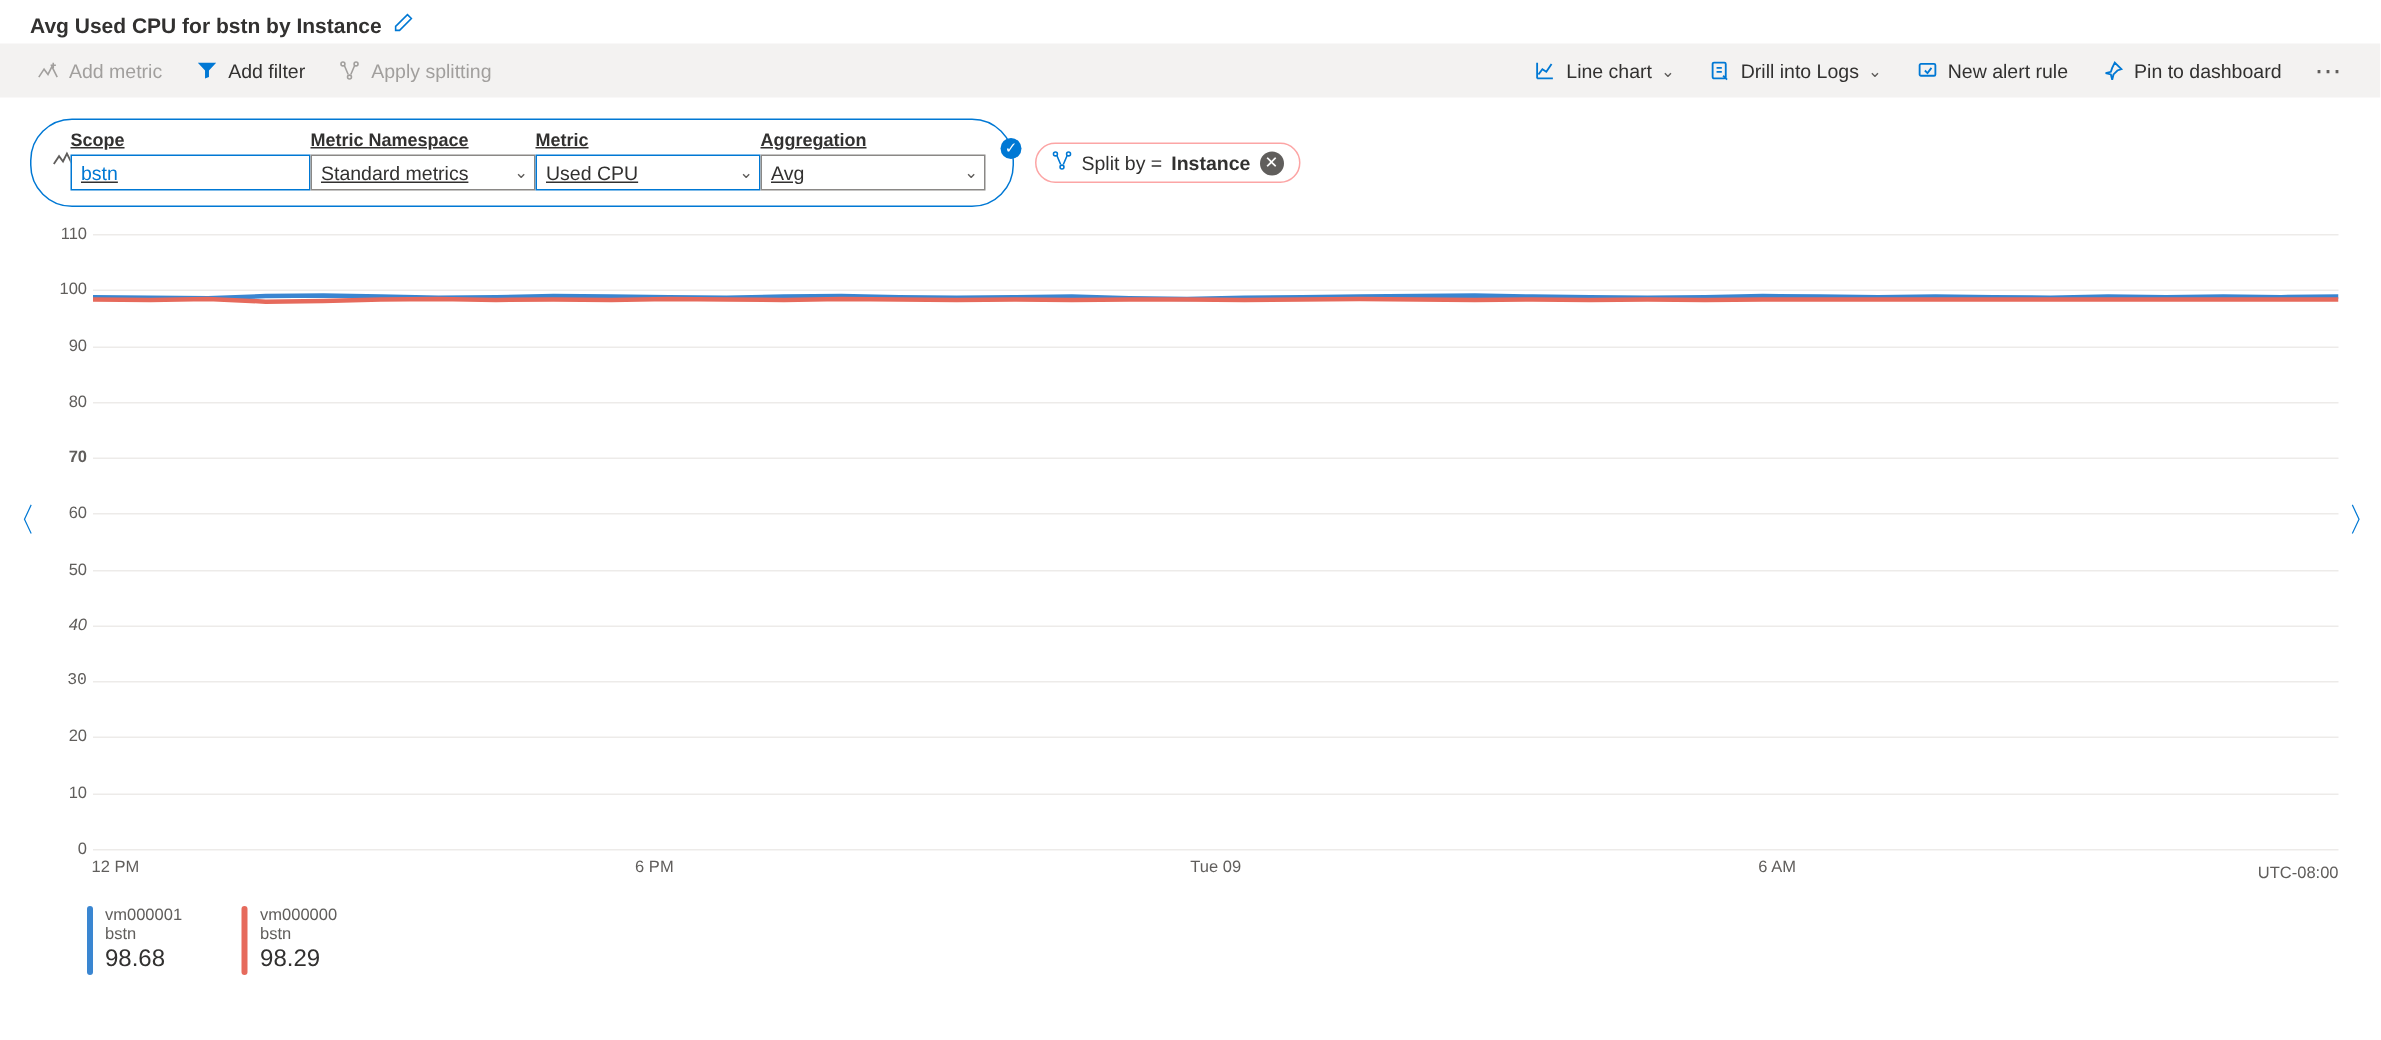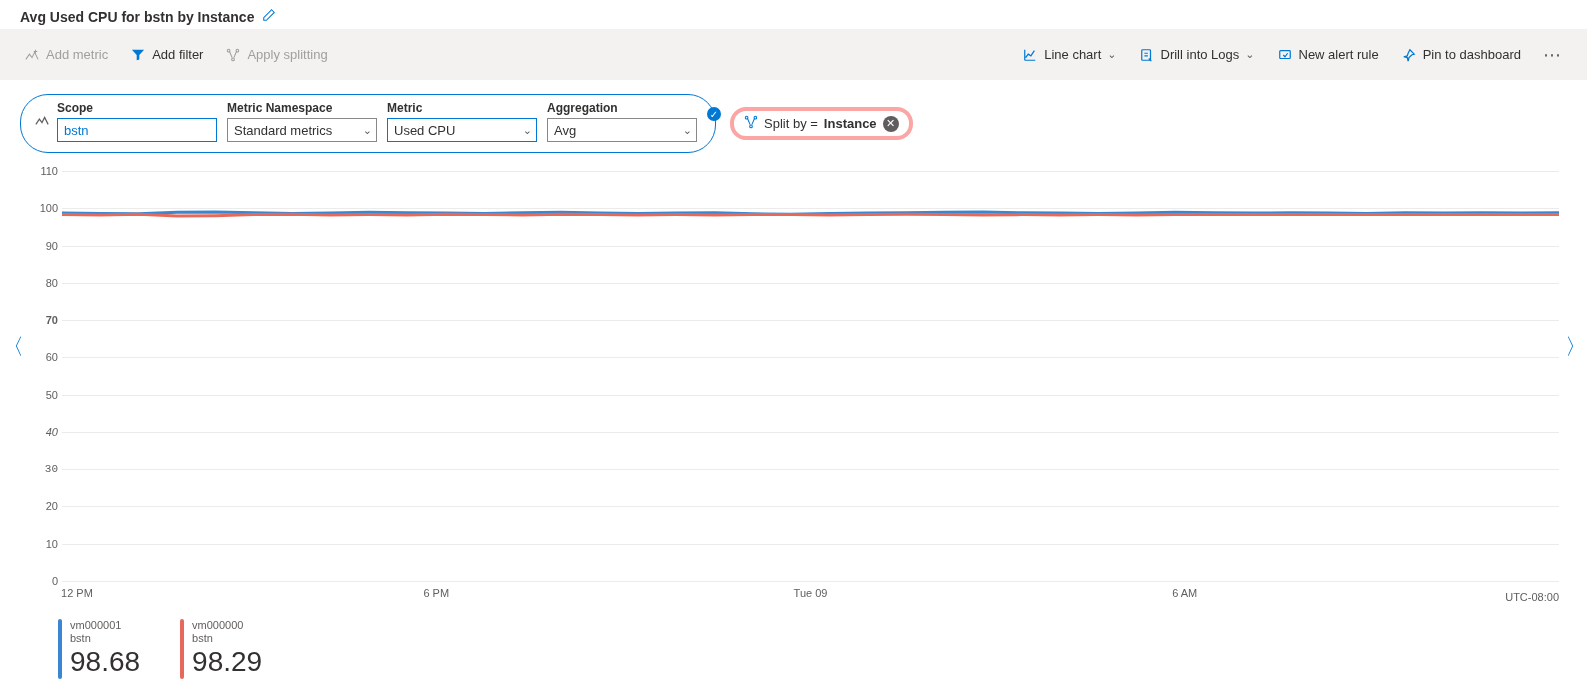--- a/index.html
+++ b/index.html
@@ -26,21 +26,21 @@
   }
   .title-row .edit-icon { color: #0078d4; cursor: pointer; }
 
   
   .toolbar {
     display: flex;
     align-items: center;
     justify-content: space-between;
     background: #f3f2f1;
     padding: 4px 20px;
-    height: 51px;
+    height: 36px;
   }
   .toolbar-group { display: flex; align-items: center; gap: 14px; }
   .tb-btn {
     display: inline-flex;
     align-items: center;
     gap: 6px;
     font-size: 13px;
     background: transparent;
     border: none;
     cursor: pointer;
@@ -56,25 +56,25 @@
   
   .selector-row {
     display: flex;
     align-items: center;
     gap: 14px;
     padding: 14px 20px 6px 20px;
   }
   .selector-group-pill {
     display: flex;
     align-items: flex-end;
-    gap: 10px;
     border: 1px solid #0078d4;
     border-radius: 28px;
     padding: 6px 18px 10px 14px;
     position: relative;
+    text-decoration: underline;
   }
   .selector-group-pill .leading-icon {
     align-self: center;
     color:#605e5c;
     margin-right:-2px;
   }
   .selector-group-pill .badge {
     position:absolute; right:-6px; top:12px;
     width:14px; height:14px; border-radius:50%;
     background:#0078d4; color:#fff; font-size:10px;
@@ -89,21 +89,21 @@
   }
   .scope-input { border:1px solid #0078d4; color:#0078d4; min-width:160px;}
   .metric-select { border:1px solid #0078d4; min-width:150px;}
   .field-select .caret {
     position:absolute; right:4px; top:50%; transform:translateY(-50%);
     font-size:11px; color:#605e5c;
   }
 
   .split-chip {
     display:inline-flex; align-items:center; gap:6px;
-    border:4px solid #fca5a5; border-radius:16px;
+    border:1px solid #fca5a5; border-radius:16px;
     padding:4px 10px; font-size:13px;
   }
   .split-chip .bold { font-weight:700; }
   .chip-close {
     width:16px; height:16px; border-radius:50%;
     background:#605e5c; color:#fff; font-size:11px;
     display:inline-flex; align-items:center; justify-content:center;
     cursor:pointer;
   }
 
@@ -151,21 +151,21 @@
   .legend-row {
     display:flex; gap:40px; padding: 6px 0 0 58px;
   }
   .legend-card {
     display:flex; gap:8px; align-items:stretch;
   }
   .legend-bar { width:4px; border-radius:2px; }
   .legend-text { display:flex; flex-direction:column; line-height:1.2;}
   .legend-name { font-size:11px; color:#605e5c;}
   .legend-sub  { font-size:11px; color:#605e5c;}
-  .legend-val  { font-size:28px; color:#323130;}
+  .legend-val  { font-size:16px; color:#323130;}
 </style>
 </head>
 <body>
 
 <div class="title-row">
   <span>Avg Used CPU for bstn by Instance</span>
   <span class="edit-icon">
     <svg width="14" height="14" viewBox="0 0 16 16" fill="none" stroke="currentColor" stroke-width="1.2">
       <path d="M11 2l3 3-9 9H2v-3l9-9z"></path>
     </svg>

